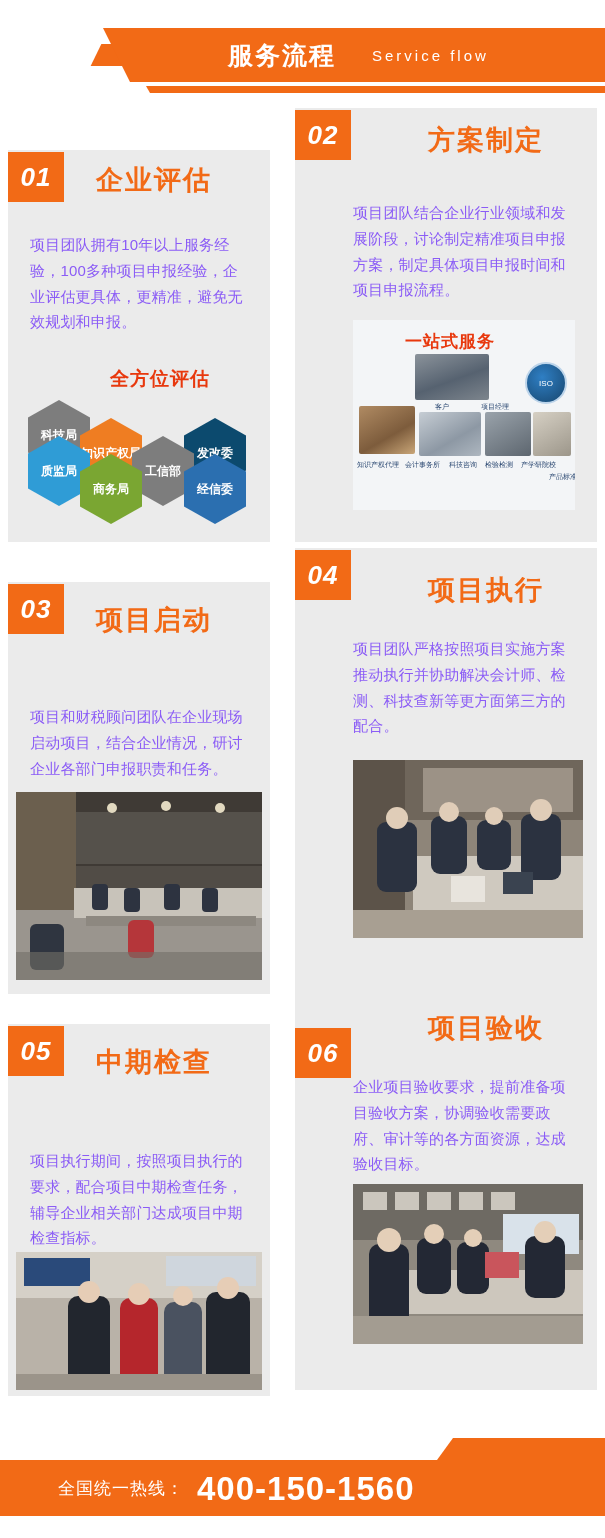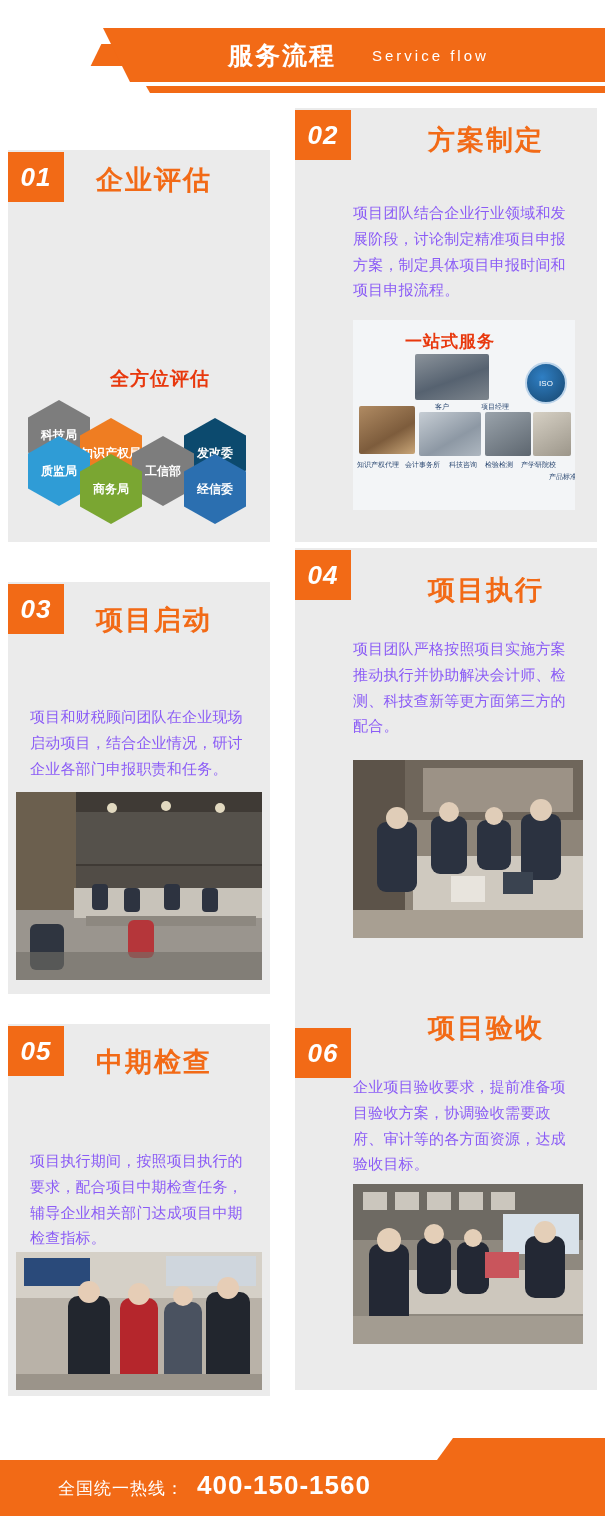--- a/index.html
+++ b/index.html
@@ -129,21 +129,21 @@
     position: absolute;
     left: 58px; top: 57px;
     color: #ffffff;
     font-size: 17px;
     letter-spacing: 1px;
   }
   .footer-phone {
     position: absolute;
     left: 197px; top: 50px;
     color: #ffffff;
-    font-size: 26px;
+    font-size: 33px;
     font-weight: bold;
     letter-spacing: 1px;
   }
 
   
   .hexwrap { position: absolute; }
   .hexwrap .ttl {
     position: absolute;
     left: 86px; top: 4px;
     color: #e8380d;
@@ -205,20 +205,21 @@
 
 <div class="header">
   <div class="header-accent"></div>
   <div class="header-bar"></div>
   <div class="header-accent2"></div>
   <div class="header-cn">服务流程</div>
   <div class="header-en">Service flow</div>
 </div>
 
 <div class="card" style="left:8px; top:150px; width:262px; height:392px;">
+  <div class="card-text" style="left:22px; top:82px; width:218px;">项目团队拥有10年以上服务经验，100多种项目申报经验，企业评估更具体，更精准，避免无效规划和申报。</div>
 
   <div class="hexwrap" style="left:16px; top:212px; width:232px; height:162px;">
     <div class="ttl">全方位评估</div>
     <div class="hex grey" style="left:4px;  top:38px;">科技局</div>
     <div class="hex orange" style="left:56px; top:56px;">知识产权局</div>
     <div class="hex navy" style="left:160px;top:56px;">发改委</div>
     <div class="hex grey" style="left:108px;top:74px;">工信部</div>
     <div class="hex lblue" style="left:4px;  top:74px;">质监局</div>
     <div class="hex green" style="left:56px; top:92px;">商务局</div>
     <div class="hex dblue" style="left:160px;top:92px;">经信委</div>

